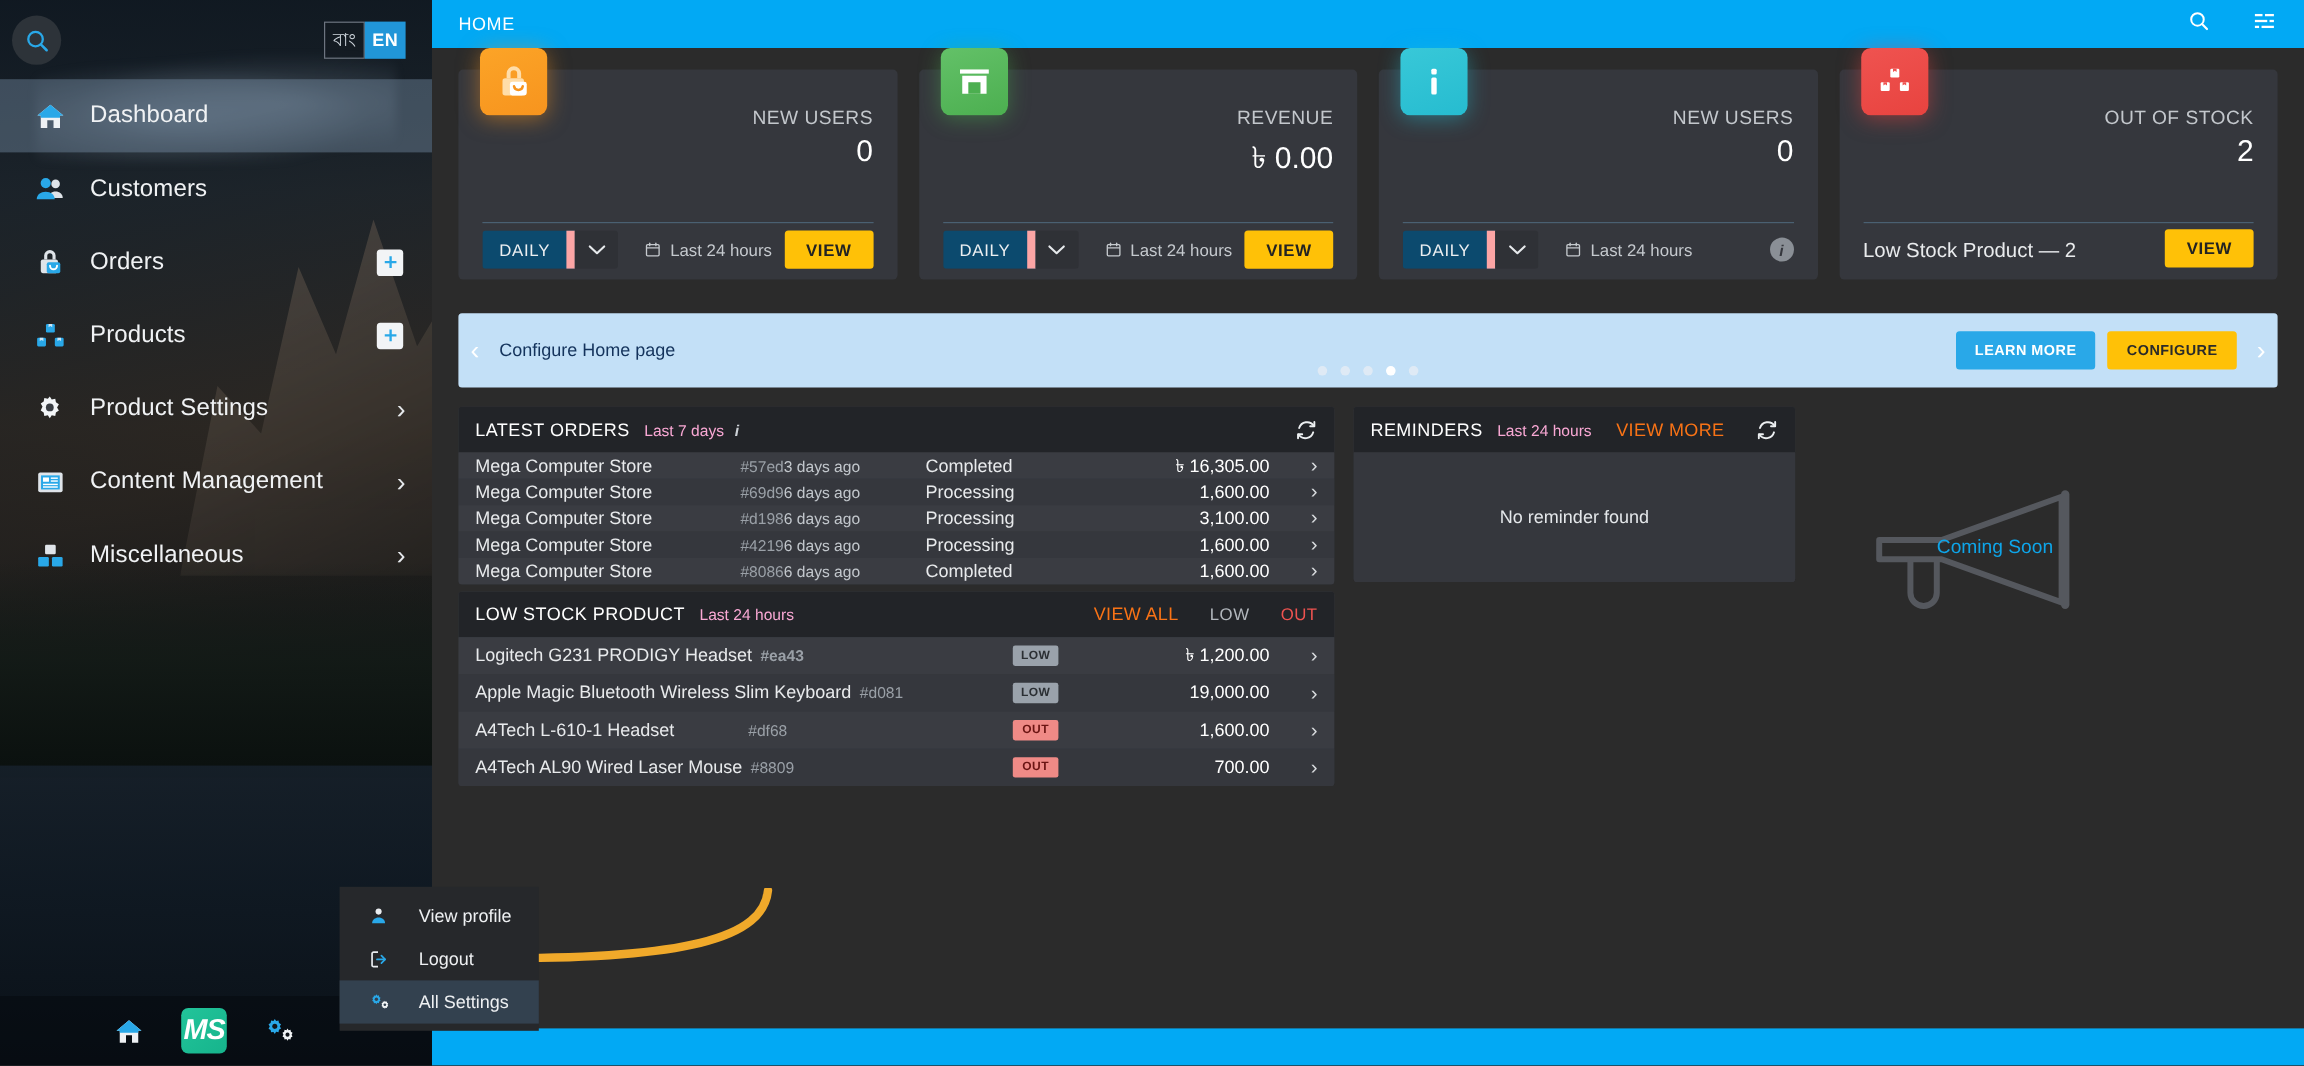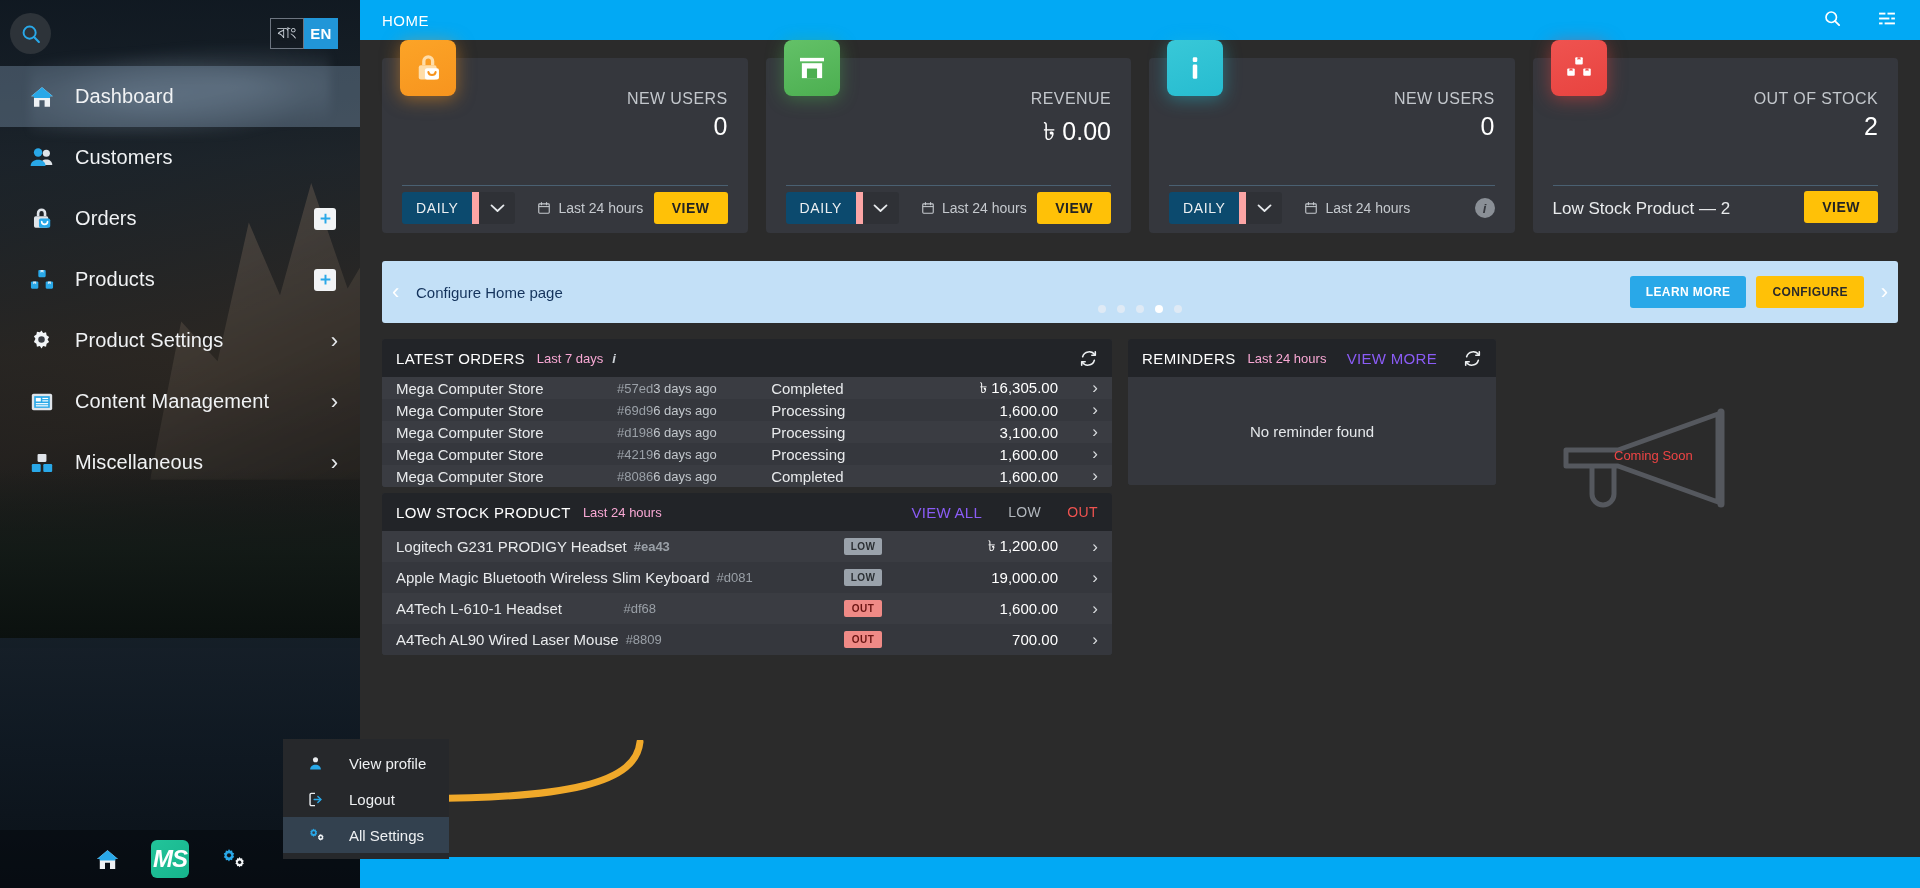--- a/index.html
+++ b/index.html
@@ -224,21 +224,21 @@
     display:flex; align-items:center; height:38px;
     background:#222428; padding:0 14px;
   }
   .ph-title { font-size:15px; color:#fff; letter-spacing:.4px; }
   .ph-sub { font-size:13px; color:#f9a8d4; margin-left:12px; }
   .ph-info {
     margin-left:9px; font-size:13px; color:#cdd2d7;
     font-style:italic; font-weight:bold; cursor:pointer;
   }
   .ph-right { margin-left:auto; display:flex; align-items:center; gap:26px; }
-  .ph-link { font-size:15px; color:#8b5cf6; letter-spacing:.3px; cursor:pointer; }
+  .ph-link { font-size:15px; color:#f97316; letter-spacing:.3px; cursor:pointer; }
   .ph-low { font-size:14px; color:#b2b7bd; letter-spacing:.4px; cursor:pointer; }
   .ph-out { font-size:14px; color:#ef5350; letter-spacing:.4px; cursor:pointer; }
   .ph-refresh { cursor:pointer; display:flex; }
 
   .orow {
     display:flex; align-items:center; height:22px; padding:0 14px;
     cursor:pointer; font-size:15px;
   }
   .orders .orow { height:22px; }
   .orders .orow:nth-child(odd) { background:#3a3c42; }
@@ -270,21 +270,21 @@
   .reminders-body {
     height:108px; display:flex; align-items:center; justify-content:center;
     font-size:15px; color:#e4e7ea; background:#35373d;
   }
 
   
   .coming-soon {
     position:absolute; right:92px; top:398px; width:270px; height:120px;
   }
   .cs-label {
-    position:absolute; left:56px; top:50px; color:#ef4444; font-size:13px; z-index:2;
+    position:absolute; left:56px; top:50px; color:#0ea5e9; font-size:16px; z-index:2;
   }
 
   
   .tooltip {
     position:absolute; left:478px; top:706px; width:513px; height:48px;
     background:#3c4049; border-radius:2px;
     display:flex; align-items:center; justify-content:center;
     color:#fff; font-size:18px; font-weight:bold; z-index:55;
   }
   .arrow-svg { position:absolute; left:340px; top:740px; z-index:56; }

